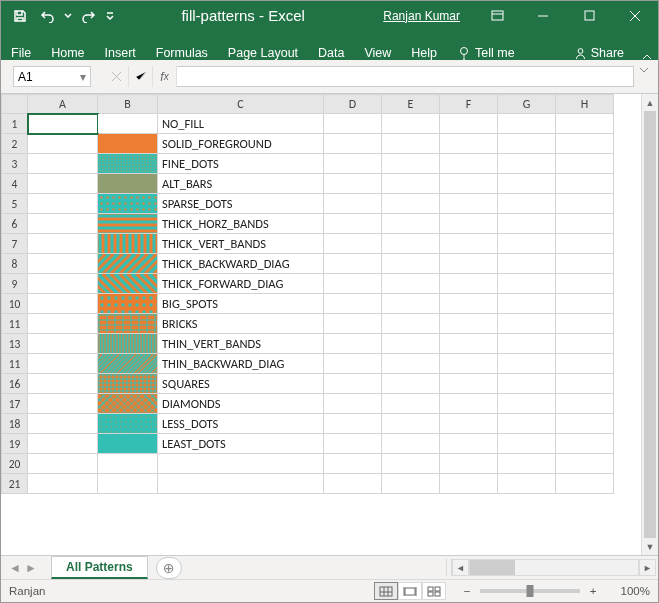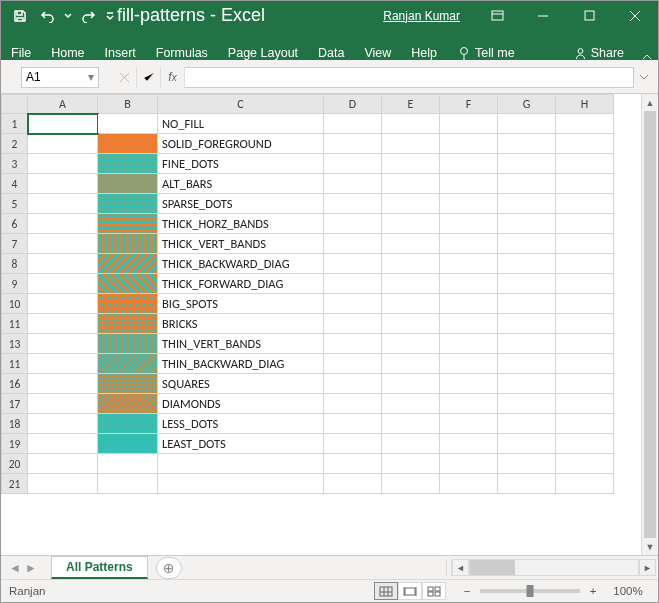--- a/index.html
+++ b/index.html
@@ -2,36 +2,36 @@
 <html><head>
 <meta charset="utf-8">
 <style>
 * { box-sizing: border-box; margin: 0; padding: 0; font-family: 'Segoe UI', Tahoma, sans-serif; }
 body { background: #fff; width: 659px; height: 603px; overflow: hidden; display:flex; flex-direction:column; border:1px solid #999;}
 
 .titlebar { background: #217346; height: 29px; display:flex; align-items:center; color:#fff; font-size:12px; }
 .titlebar .qat { display:flex; align-items:center; gap:2px; padding-left:6px; }
 .titlebar .qat .qbtn { width:26px; height:26px; display:flex; align-items:center; justify-content:center; cursor:pointer; }
 .titlebar .qbtn svg { fill:none; stroke:#fff; stroke-width:1.5; }
-.titlebar .filename { flex:1; font-size:18px; color:#fff; }
+.titlebar .filename { flex:1; text-align:center; font-size:15px; color:#fff; }
 .titlebar .user { padding:0 14px; cursor:pointer;text-decoration:underline; }
 .titlebar .winbtns { display:flex; }
 .titlebar .winbtns .wbtn { width:46px; height:29px; display:flex; align-items:center; justify-content:center; cursor:pointer;}
 .titlebar .winbtns svg { stroke:#fff; fill:none; stroke-width:1;}
 
 .ribbon { background:#217346; height:30px; display:flex; align-items:flex-end; color:#fff; font-size:12.5px; }
 .ribbon .tab { padding:0 10px; display:flex; align-items:center; cursor:pointer; }
 .ribbon .spacer { flex:1; }
 .ribbon .tellme { display:flex; align-items:center; gap:4px; padding:0 10px; cursor:text;}
 .ribbon .share { display:flex; align-items:center; gap:4px; padding:0 12px; cursor:pointer;}
 .ribbon svg { stroke:#fff; fill:none;}
 .collapse-caret { width:22px; display:flex; align-items:center; justify-content:center;}
 
 .namebar-wrap { border-bottom:1px solid #ccc; background:#f3f2f1; padding:6px 0 5px 0;}
-.namebar { height:22px; display:flex; align-items:center; padding:0 4px 0 20px; gap:0;}
+.namebar { height:22px; display:flex; align-items:flex-start; padding:0 4px 0 12px; gap:0;}
 .namebox { width:78px; height:21px; border:1px solid #ccc; background:#fff; font-size:12px; padding:1px 4px; display:flex; align-items:center;}
 .namebox .dd { margin-left:auto; opacity:0.5;}
 .fx-group { display:flex; align-items:center; margin-left:14px;}
 .fx-btn { width:24px; height:21px; display:flex; align-items:center; justify-content:center; color:#888; border-right:1px solid #e0e0e0;}
 .fx-btn.fx { font-style:italic; font-size:12px; color:#666;}
 .formula-input { flex:1; height:21px; border:1px solid #ccc; border-left:none; background:#fff; margin-left:0; padding:2px 6px; font-size:12px;}
 .formula-expand { width:20px; display:flex; align-items:center; justify-content:center; color:#888;}
 
 .gridwrap { flex:1; display:flex; overflow:hidden; position:relative;}
 .sheet { flex:1; overflow:auto; }
@@ -85,21 +85,21 @@
 
 .statusbar{height:23px; background:#f3f2f1; border-top:1px solid #dadada; display:flex; align-items:center; font-size:11.5px; color:#555; padding:0 8px;}
 .statusbar .views{margin-left:auto; display:flex; gap:0;}
 .statusbar .viewbtn{width:24px;height:18px;border:1px solid #dadada;display:flex;align-items:center;justify-content:center;background:#fff;}
 .statusbar .viewbtn.active{border-color:#888;background:#e9e9e9;}
 .statusbar .zoom{display:flex; align-items:center; gap:6px; margin-left:14px;}
 .statusbar .zminus,.statusbar .zplus{width:14px;text-align:center;cursor:pointer;}
 .statusbar .zslider{width:100px; height:4px; background:#cfcfcf; position:relative;}
 .statusbar .zslider .zmid{position:absolute;left:50%;top:-2px;width:1px;height:8px;background:#888;}
 .statusbar .zslider .zthumb{position:absolute;left:50%;top:-4px;width:7px;height:12px;transform:translateX(-50%);background:#888;}
-.statusbar .zpct{width:44px;text-align:center;}
+.statusbar .zpct{width:44px;text-align:right;}
 </style>
 </head>
 <body>
 
 <div class="titlebar">
   <div class="qat">
     <div class="qbtn">
       <svg width="14" height="14" viewBox="0 0 14 14">
           <path d="M2 2h8l2 2v8H2z M4 2v4h5V2 M4 12v-3h6v3"></path>
         </svg>

